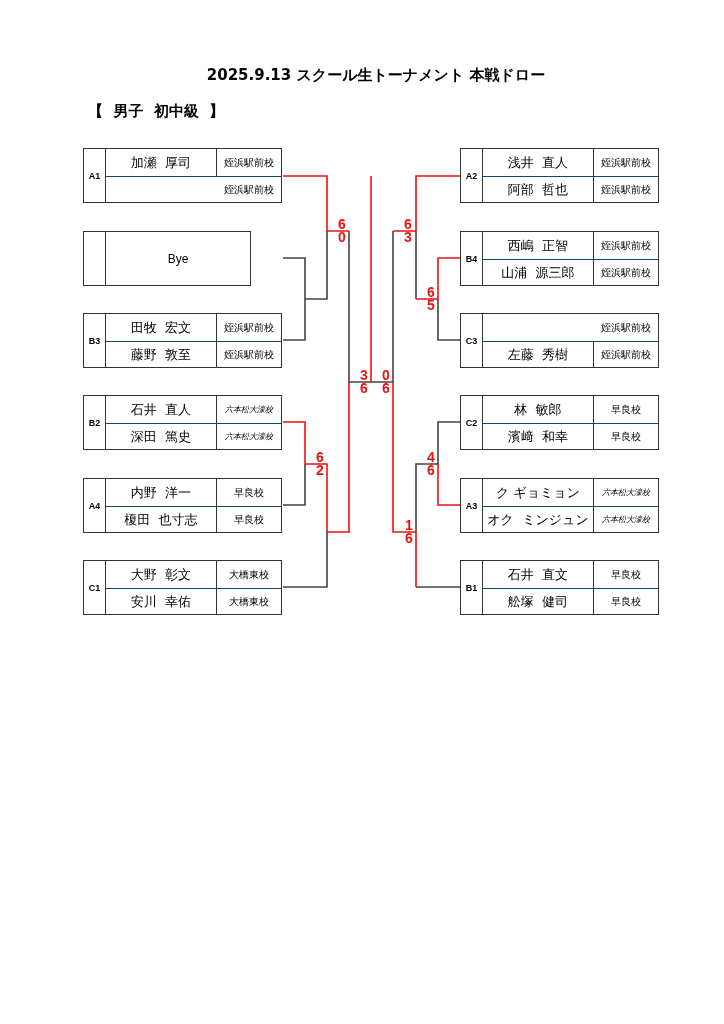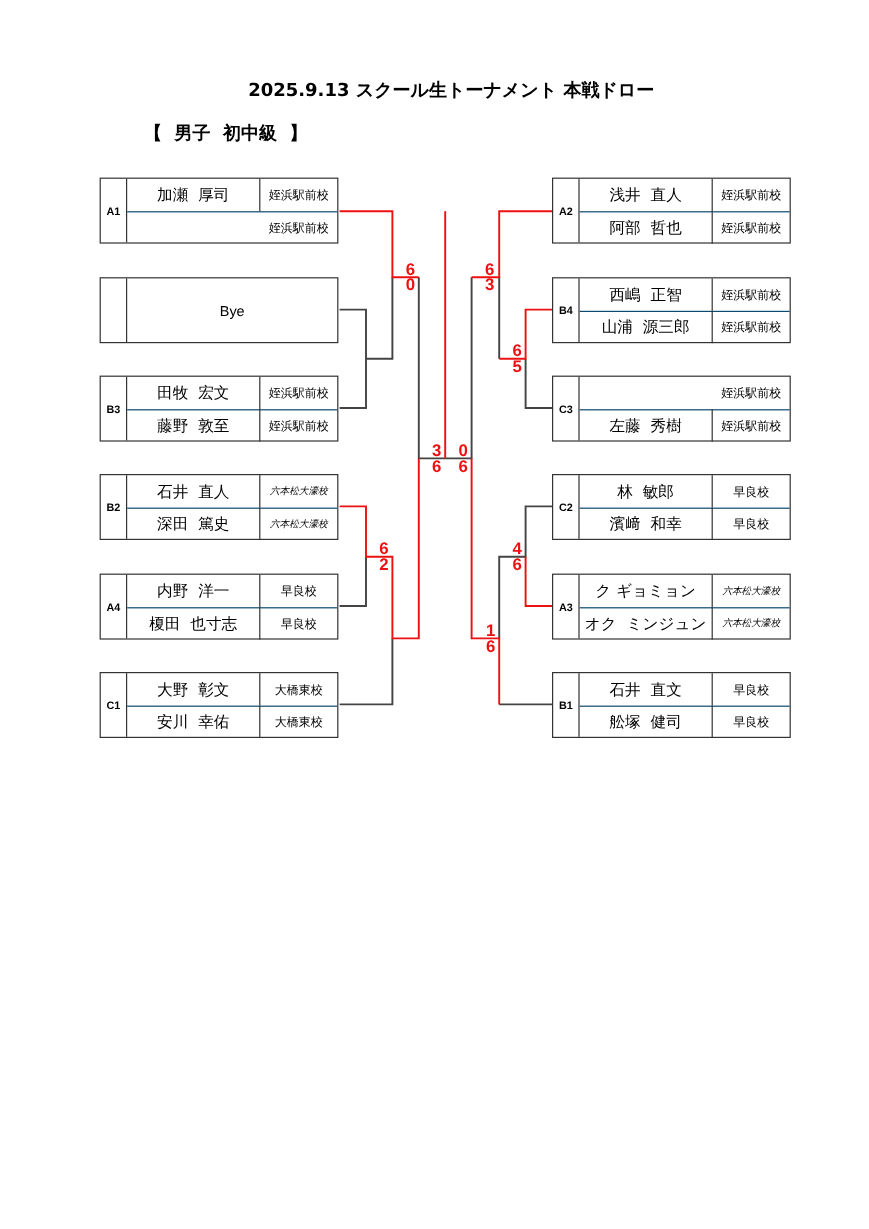--- a/index.html
+++ b/index.html
@@ -1,33 +1,33 @@
 <!DOCTYPE html>
 <html><head>
 <meta charset="utf-8">
 <style>
   html, body { margin: 0; padding: 0; background: #ffffff; }
   body { width: 724px; height: 1024px; position: relative; overflow: hidden;
          font-family: "DejaVu Sans", "Liberation Sans", sans-serif; color: #000; }
   .title { position: absolute; left: 0; width: 724px; top: 66px; text-align: center;
            font-size: 15px; font-weight: bold; letter-spacing: 0px; margin-left: 14px; }
-  .category { position: absolute; left: 120px; top: 102px; font-size: 15px; font-weight: bold; white-space: pre; }
+  .category { position: absolute; left: 88px; top: 102px; font-size: 15px; font-weight: bold; white-space: pre; }
   .box { position: absolute; width: 199px; height: 55px; border: 1.4px solid #333; box-sizing: border-box; background: #fff; }
   .box .seed { position: absolute; left: 0; top: 0; width: 22px; height: 100%; border-right: 1.4px solid #333;
                box-sizing: border-box; font-size: 9px; display: flex; align-items: center; justify-content: center;
                font-family: "Liberation Sans", sans-serif; font-weight: bold; }
   .box .row { position: absolute; left: 22px; right: 0; height: 27px; }
   .box .row.r1 { top: 0; border-bottom: 1px solid #0c4a6e; text-align: right; }
   .box .row.r2 { top: 27px; }
   .box .name { position: absolute; left: 0; width: 111px; height: 100%; border-right: 1.4px solid #333; box-sizing: border-box;
                display: flex; align-items: center; justify-content: center; font-size: 13px; white-space: pre; }
   .box .school { position: absolute; left: 111px; right: 0; height: 100%; display: flex; align-items: center; justify-content: center;
                  font-size: 10px; white-space: nowrap; }
   .box .school.small { font-size: 8px; font-style: italic; }
-  .bye { position: absolute; width: 199px; height: 55px; border: 1.4px solid #333; box-sizing: border-box; }
+  .bye { position: absolute; width: 168px; height: 55px; border: 1.4px solid #333; box-sizing: border-box; }
   .bye .seed { position: absolute; left: 0; top: 0; width: 22px; height: 100%; border-right: 1.4px solid #333; box-sizing: border-box; }
   .bye .label { position: absolute; left: 22px; right: 0; top: 0; height: 100%; display: flex; align-items: center; justify-content: center;
                 font-size: 12px; font-family: "Liberation Sans", sans-serif; }
   svg.bracket { position: absolute; left: 0; top: 0; width: 724px; height: 1024px; pointer-events: none; }
   .score { position: absolute; color: #ee1111; font-weight: bold; font-size: 14px; line-height: 13px; text-align: center; width: 14px;
            font-family: "Liberation Sans", sans-serif; }
 </style>
 </head>
 <body>
 

